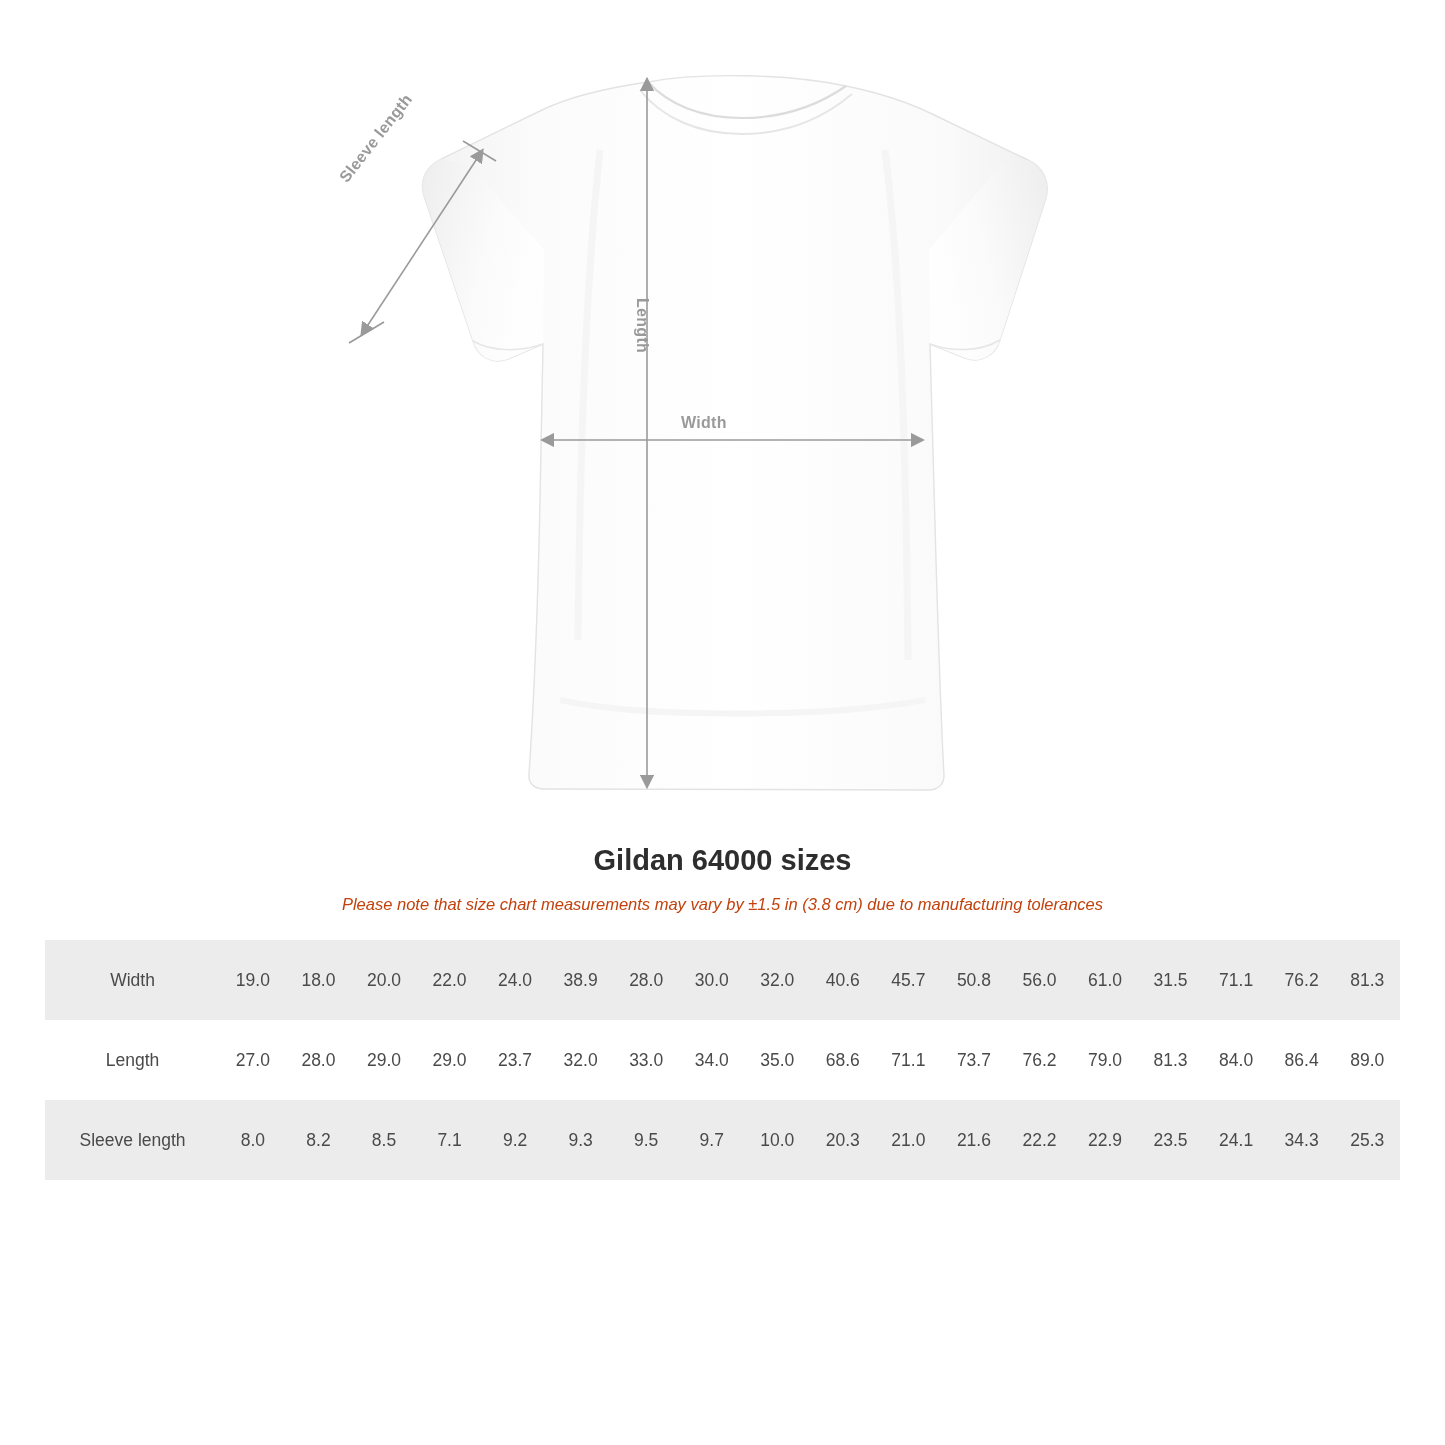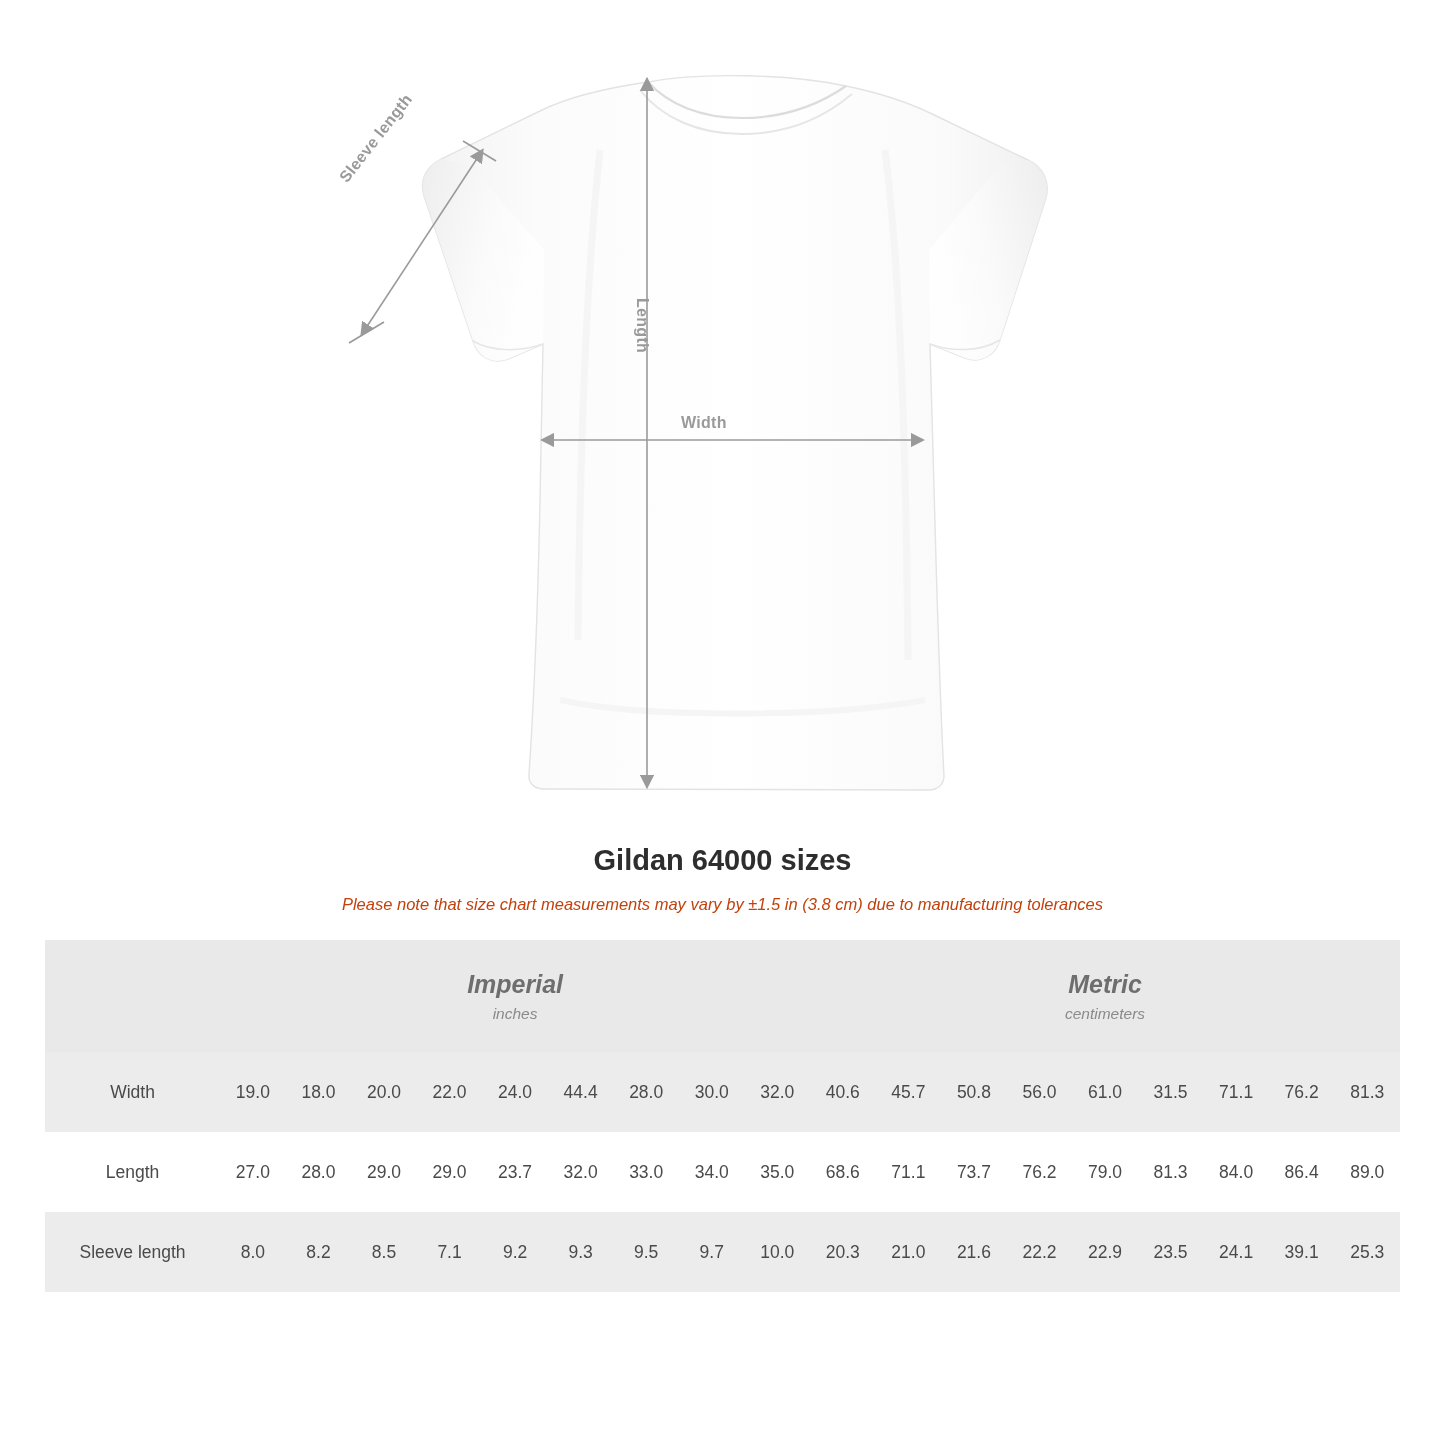--- a/index.html
+++ b/index.html
@@ -233,39 +233,28 @@
         <col class="col-data">
         <col class="col-data">
         <col class="col-data">
       <col class="col-data">
         <col class="col-data">
         <col class="col-data">
         <col class="col-data">
     </colgroup>
     <tbody id="table-body">
 
-      <tr class="unit-head-row">
-        <td></td>
-        <td colspan="9">
-          <div class="unit-name">Imperial</div>
-          <div class="unit-sub">inches</div>
-        </td>
-        <td colspan="9">
-          <div class="unit-name">Metric</div>
-          <div class="unit-sub">centimeters</div>
-        </td>
-      </tr>
         <tr class="data-row shade">
           <td class="rowhead">Width</td>
           <td>19.0</td>
           <td>18.0</td>
           <td>20.0</td>
           <td>22.0</td>
           <td>24.0</td>
-          <td>44.4</td>
+          <td>38.9</td>
           <td>28.0</td>
           <td>30.0</td>
           <td>32.0</td>
           <td>40.6</td>
           <td>45.7</td>
           <td>50.8</td>
           <td>56.0</td>
           <td>61.0</td>
           <td>31.5</td>
           <td>71.1</td>
@@ -304,18 +293,18 @@
           <td>9.5</td>
           <td>9.7</td>
           <td>10.0</td>
           <td>20.3</td>
           <td>21.0</td>
           <td>21.6</td>
           <td>22.2</td>
           <td>22.9</td>
           <td>23.5</td>
           <td>24.1</td>
-          <td>39.1</td>
+          <td>34.3</td>
           <td>25.3</td>
         </tr>
       </tbody>
   </table>
 </div>
 
 </body></html>

